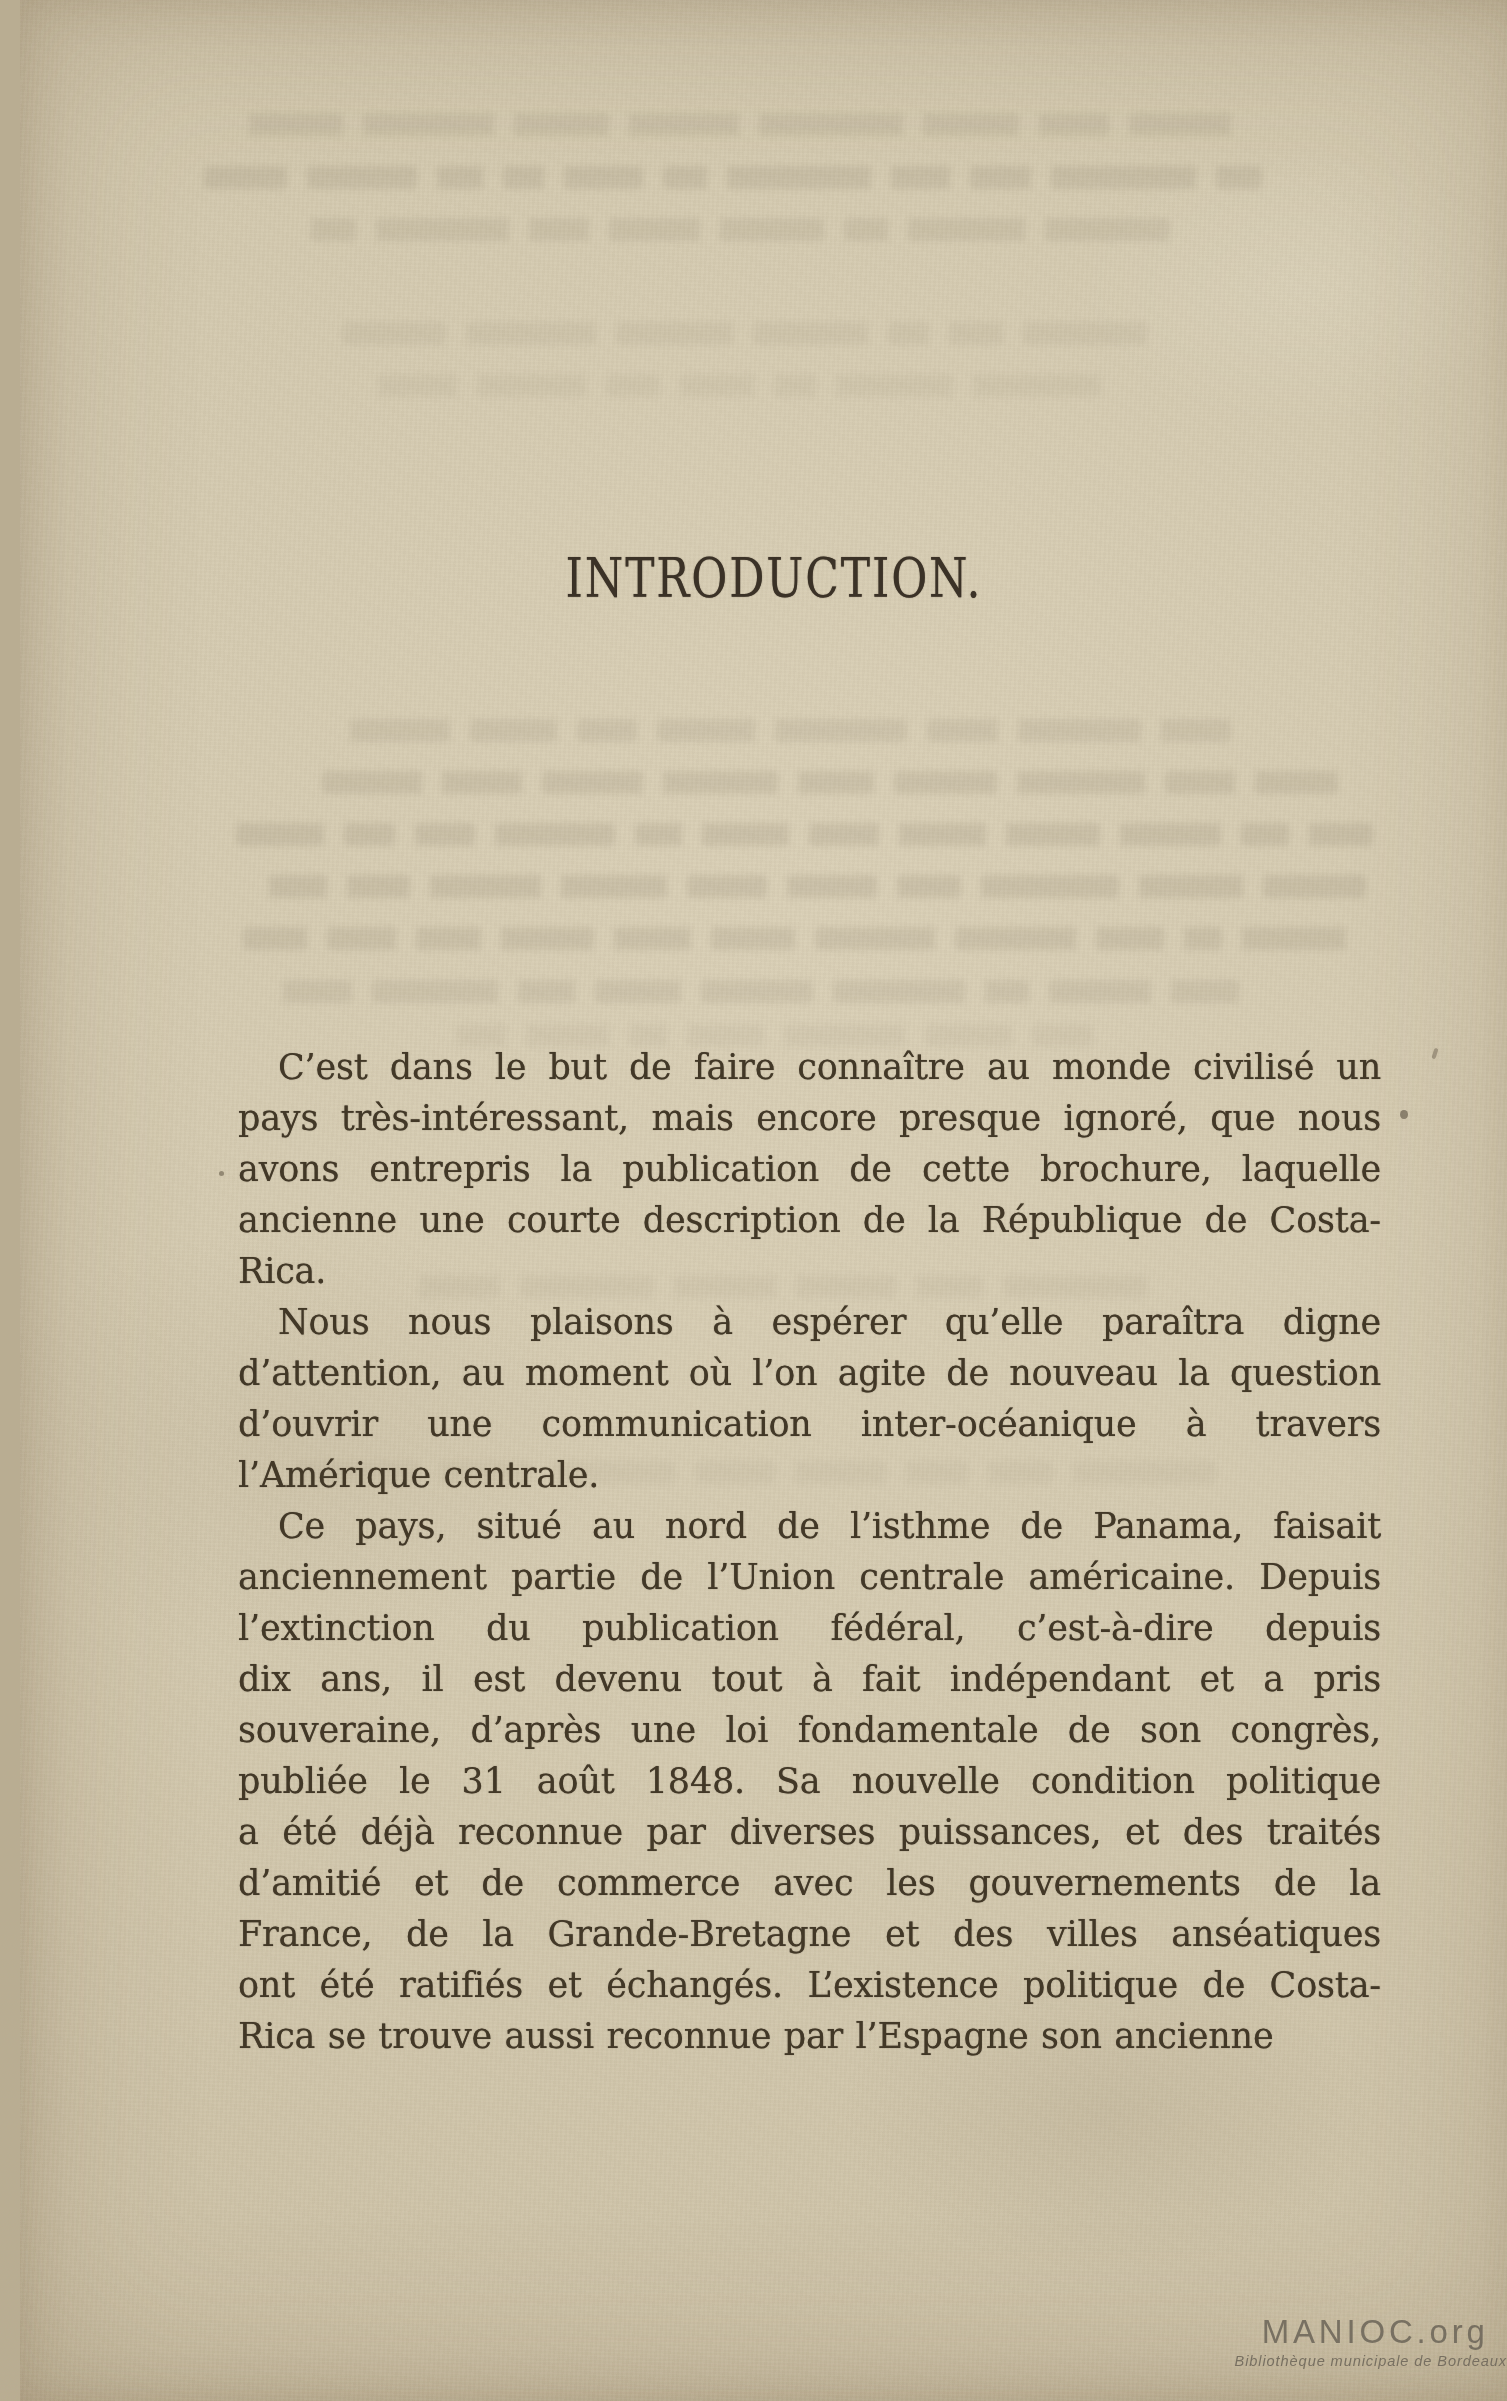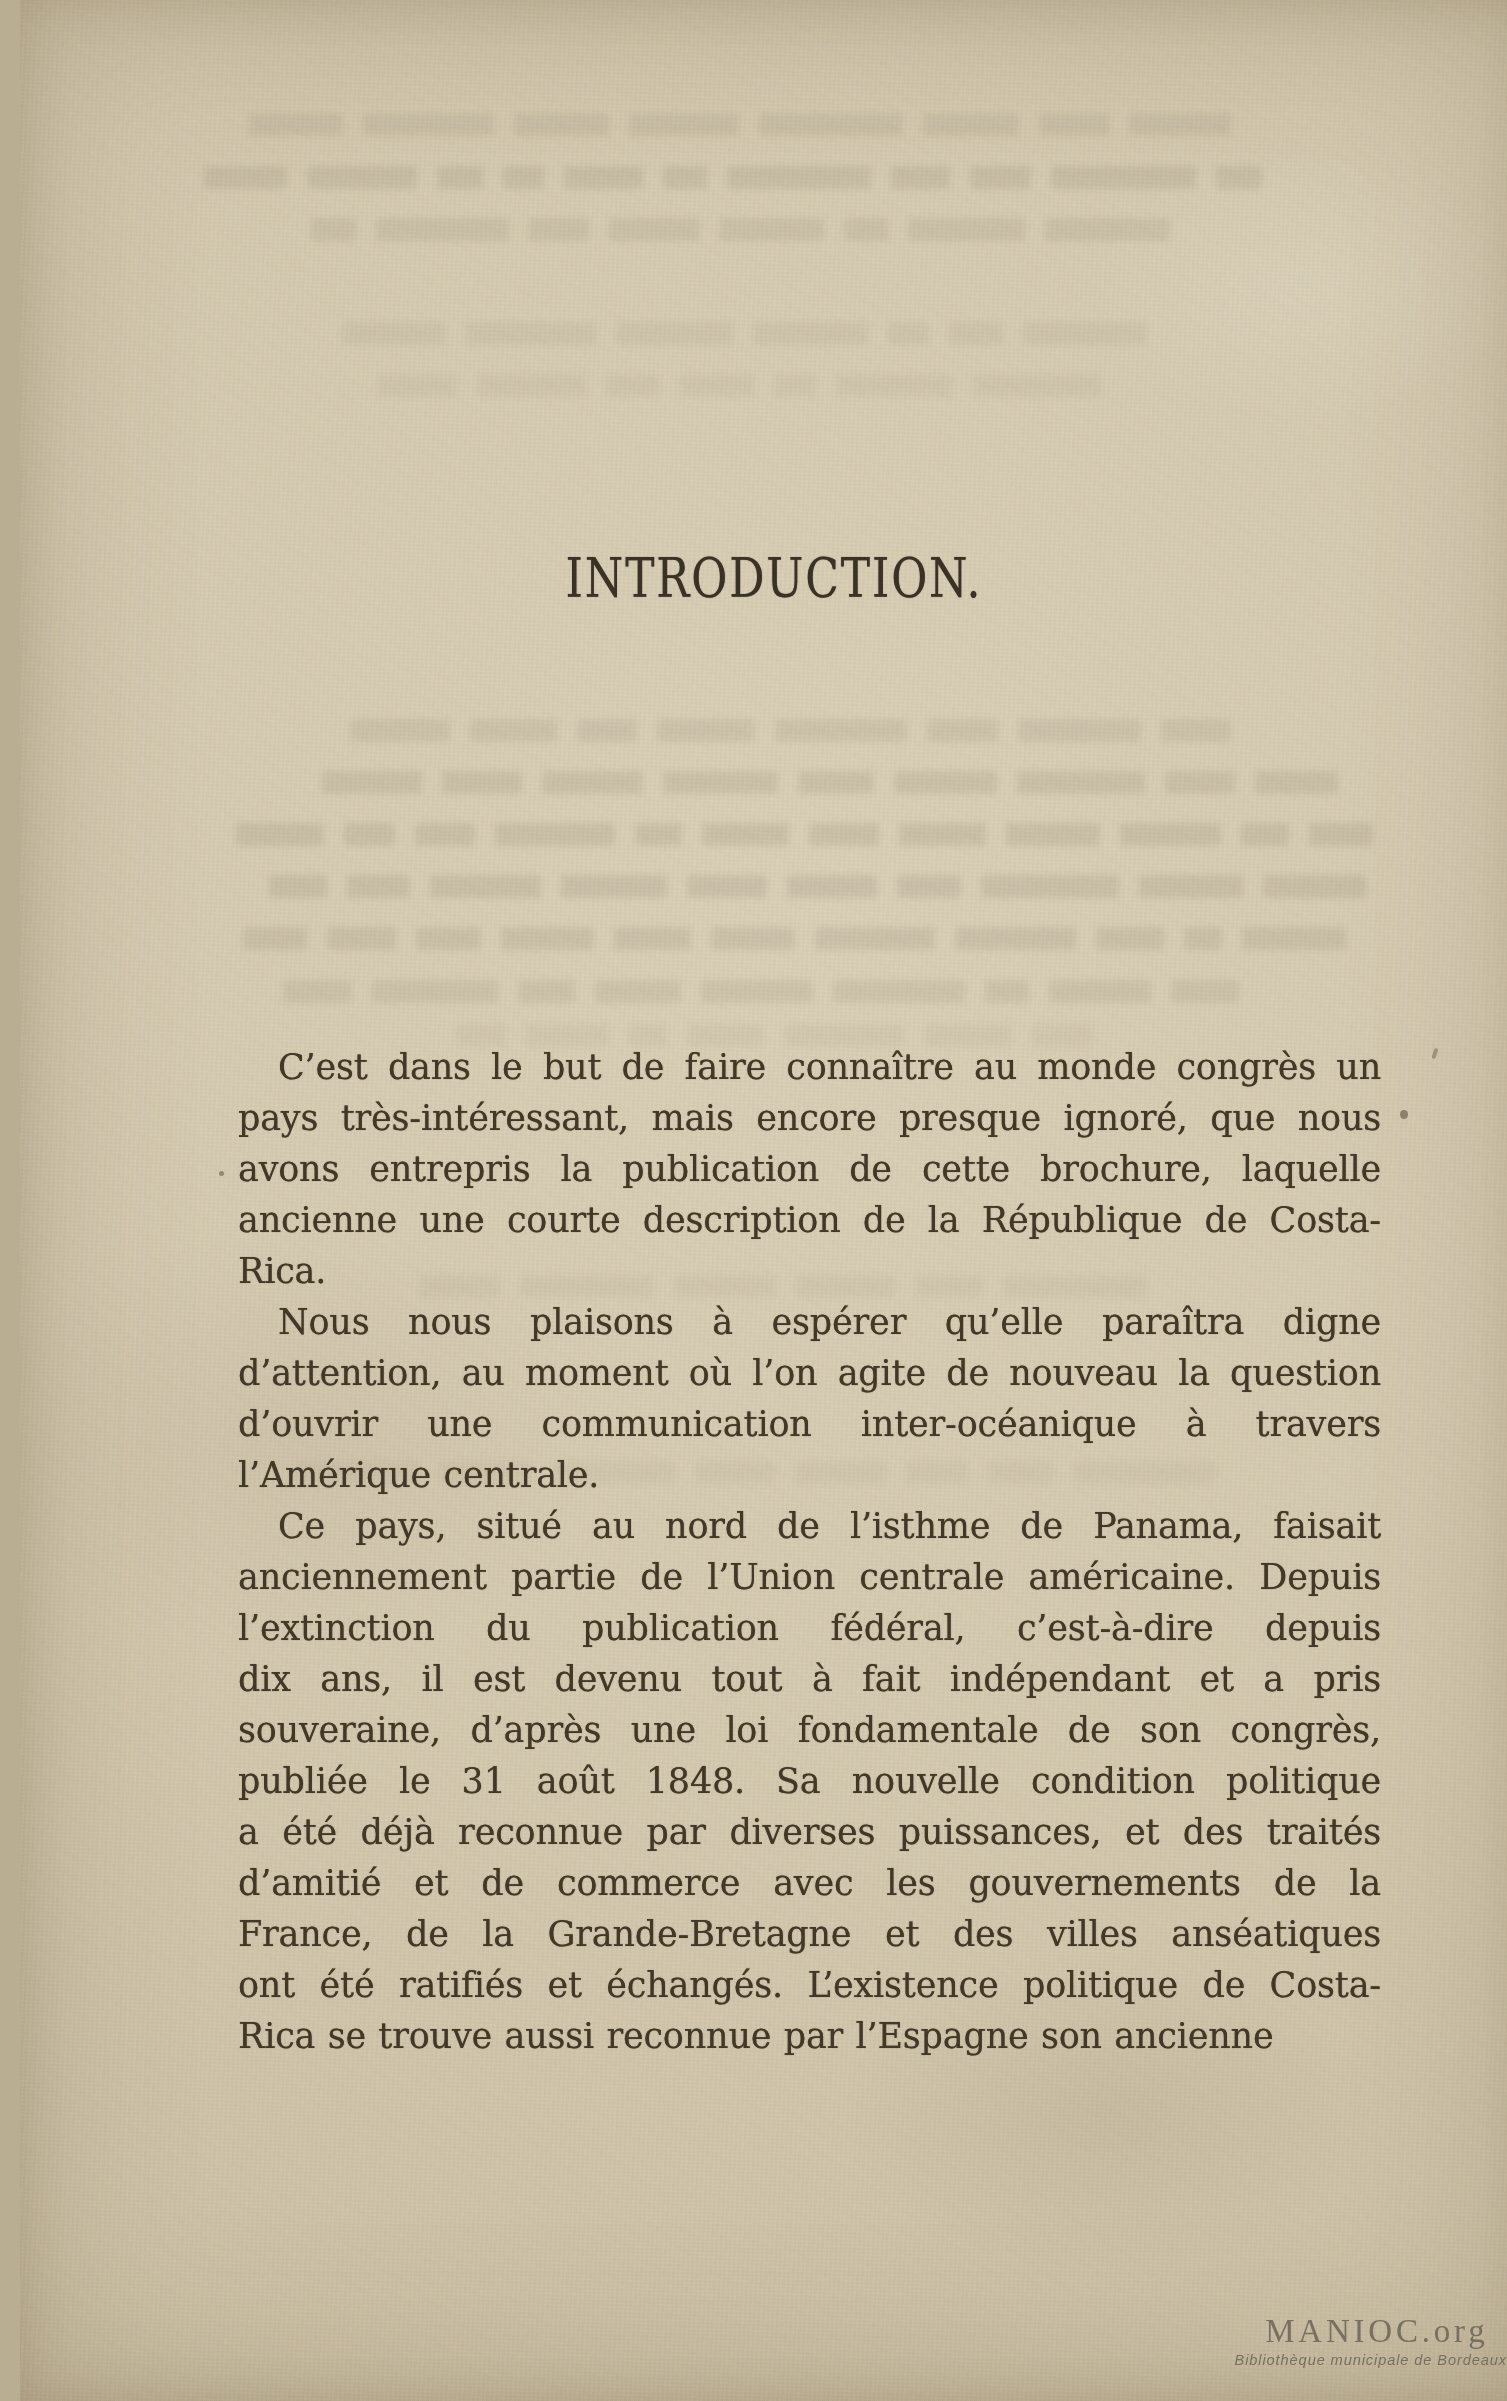--- a/index.html
+++ b/index.html
@@ -71,21 +71,20 @@
     top: 2313px; right: 21px;
     text-align: right;
     font-family: "Liberation Sans", sans-serif;
     color: #6e675a;
   }
   .wm-title {
     font-size: 33px;
     letter-spacing: 3.8px;
     margin-right: 18.4px;
     opacity: .88;
-    font-family: Liberation Serif, serif;
   }
   .wm-sub {
     font-size: 14.6px;
     font-style: italic;
     letter-spacing: 0.9px;
     margin-top: 1.5px;
     opacity: .88;
   }
 </style>
 </head>
@@ -104,21 +103,21 @@
       <div class="bleed-row" style="left: 219px; top: 875px; width: 1127px; opacity: 0.13;"><span style="width: 103px;"></span><span style="width: 104px;"></span><span style="width: 138px;"></span><span style="width: 64px;"></span><span style="width: 90px;"></span><span style="width: 80px;"></span><span style="width: 106px;"></span><span style="width: 111px;"></span><span style="width: 63px;"></span><span style="width: 58px;"></span></div>
       <div class="bleed-row" style="left: 222px; top: 927px; width: 1104px; opacity: 0.12;"><span style="width: 104px;"></span><span style="width: 38px;"></span><span style="width: 68px;"></span><span style="width: 121px;"></span><span style="width: 120px;"></span><span style="width: 84px;"></span><span style="width: 77px;"></span><span style="width: 93px;"></span><span style="width: 65px;"></span><span style="width: 69px;"></span><span style="width: 64px;"></span></div>
       <div class="bleed-row" style="left: 253px; top: 980px; width: 966px; opacity: 0.1;"><span style="width: 68px;"></span><span style="width: 102px;"></span><span style="width: 44px;"></span><span style="width: 132px;"></span><span style="width: 112px;"></span><span style="width: 86px;"></span><span style="width: 57px;"></span><span style="width: 126px;"></span><span style="width: 69px;"></span></div>
       <div class="bleed-row" style="left: 383px; top: 1024px; width: 690px; opacity: 0.06;"><span style="width: 61px;"></span><span style="width: 87px;"></span><span style="width: 121px;"></span><span style="width: 77px;"></span><span style="width: 38px;"></span><span style="width: 83px;"></span><span style="width: 50px;"></span></div>
       <div class="bleed-row" style="left: 399px; top: 1275px; width: 728px; opacity: 0.06;"><span style="width: 144px;"></span><span style="width: 67px;"></span><span style="width: 100px;"></span><span style="width: 102px;"></span><span style="width: 134px;"></span><span style="width: 81px;"></span></div>
       <div class="bleed-row" style="left: 276px; top: 1461px; width: 920px; opacity: 0.05;"><span style="width: 143px;"></span><span style="width: 65px;"></span><span style="width: 62px;"></span><span style="width: 91px;"></span><span style="width: 80px;"></span><span style="width: 123px;"></span><span style="width: 92px;"></span><span style="width: 124px;"></span></div>
     </div>
   <h1 class="heading">INTRODUCTION.</h1>
   <div class="body-text" id="body-text">
       <div class="paragraph">
-        <div class="line first">C’est dans le but de faire connaître au monde congrès un</div>
+        <div class="line first">C’est dans le but de faire connaître au monde civilisé un</div>
         <div class="line">pays très-intéressant, mais encore presque ignoré, que nous</div>
         <div class="line">avons entrepris la publication de cette brochure, laquelle</div>
         <div class="line">ancienne une courte description de la République de Costa-</div>
         <div class="line last">Rica.</div>
       </div>
       <div class="paragraph">
         <div class="line first">Nous nous plaisons à espérer qu’elle paraîtra digne</div>
         <div class="line">d’attention, au moment où l’on agite de nouveau la question</div>
         <div class="line">d’ouvrir une communication inter-océanique à travers</div>
         <div class="line last">l’Amérique centrale.</div>

